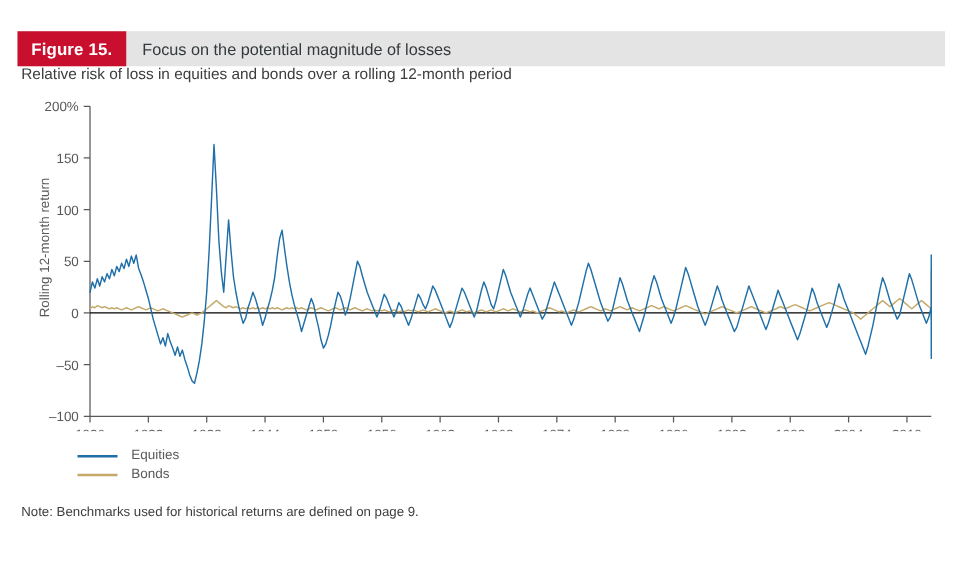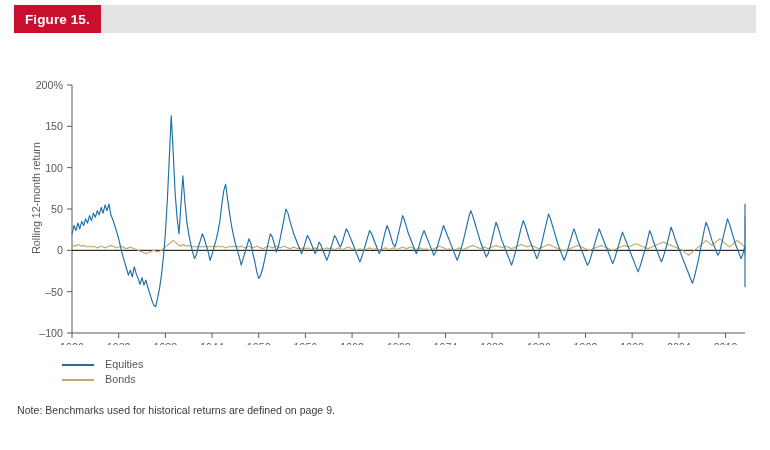--- a/index.html
+++ b/index.html
@@ -81,24 +81,26 @@
   .sources{
     position:absolute;left:17px;top:429px;
     font-size:10.6px;color:#3c3c3c;white-space:nowrap;
   }
 </style>
 </head>
 <body>
 
 <div id="figure-root">
 
-  <div class="header-bar" style="background: rgb(228, 228, 228);">
+  <div class="header-bar" style="background: rgb(228, 228, 228); margin-top: 20px;">
     <div class="fig-badge" style="background: rgb(200, 16, 46);">Figure 15.</div>
+    <div class="fig-title">Focus on the potential magnitude of losses</div>
   </div>
 
+  <div class="subtitle">Relative risk of loss in equities and bonds over a rolling 12-month period</div>
 
   <div class="chart-wrap">
     <div class="ylabel">Rolling 12-month return</div>
     <svg class="plot" width="770" height="270">
       <g>
           <line x1="72" y1="10" x2="72" y2="258" stroke="#58595b" stroke-width="1"></line>
           <line x1="67" y1="258" x2="72" y2="258" stroke="#58595b" stroke-width="1"></line>
           <text x="63" y="262" class="tick-text tick-text-y">–100</text>
           <line x1="67" y1="216.66666666666669" x2="72" y2="216.66666666666669" stroke="#58595b" stroke-width="1"></line>
           <text x="63" y="220.66666666666669" class="tick-text tick-text-y">–50</text>

